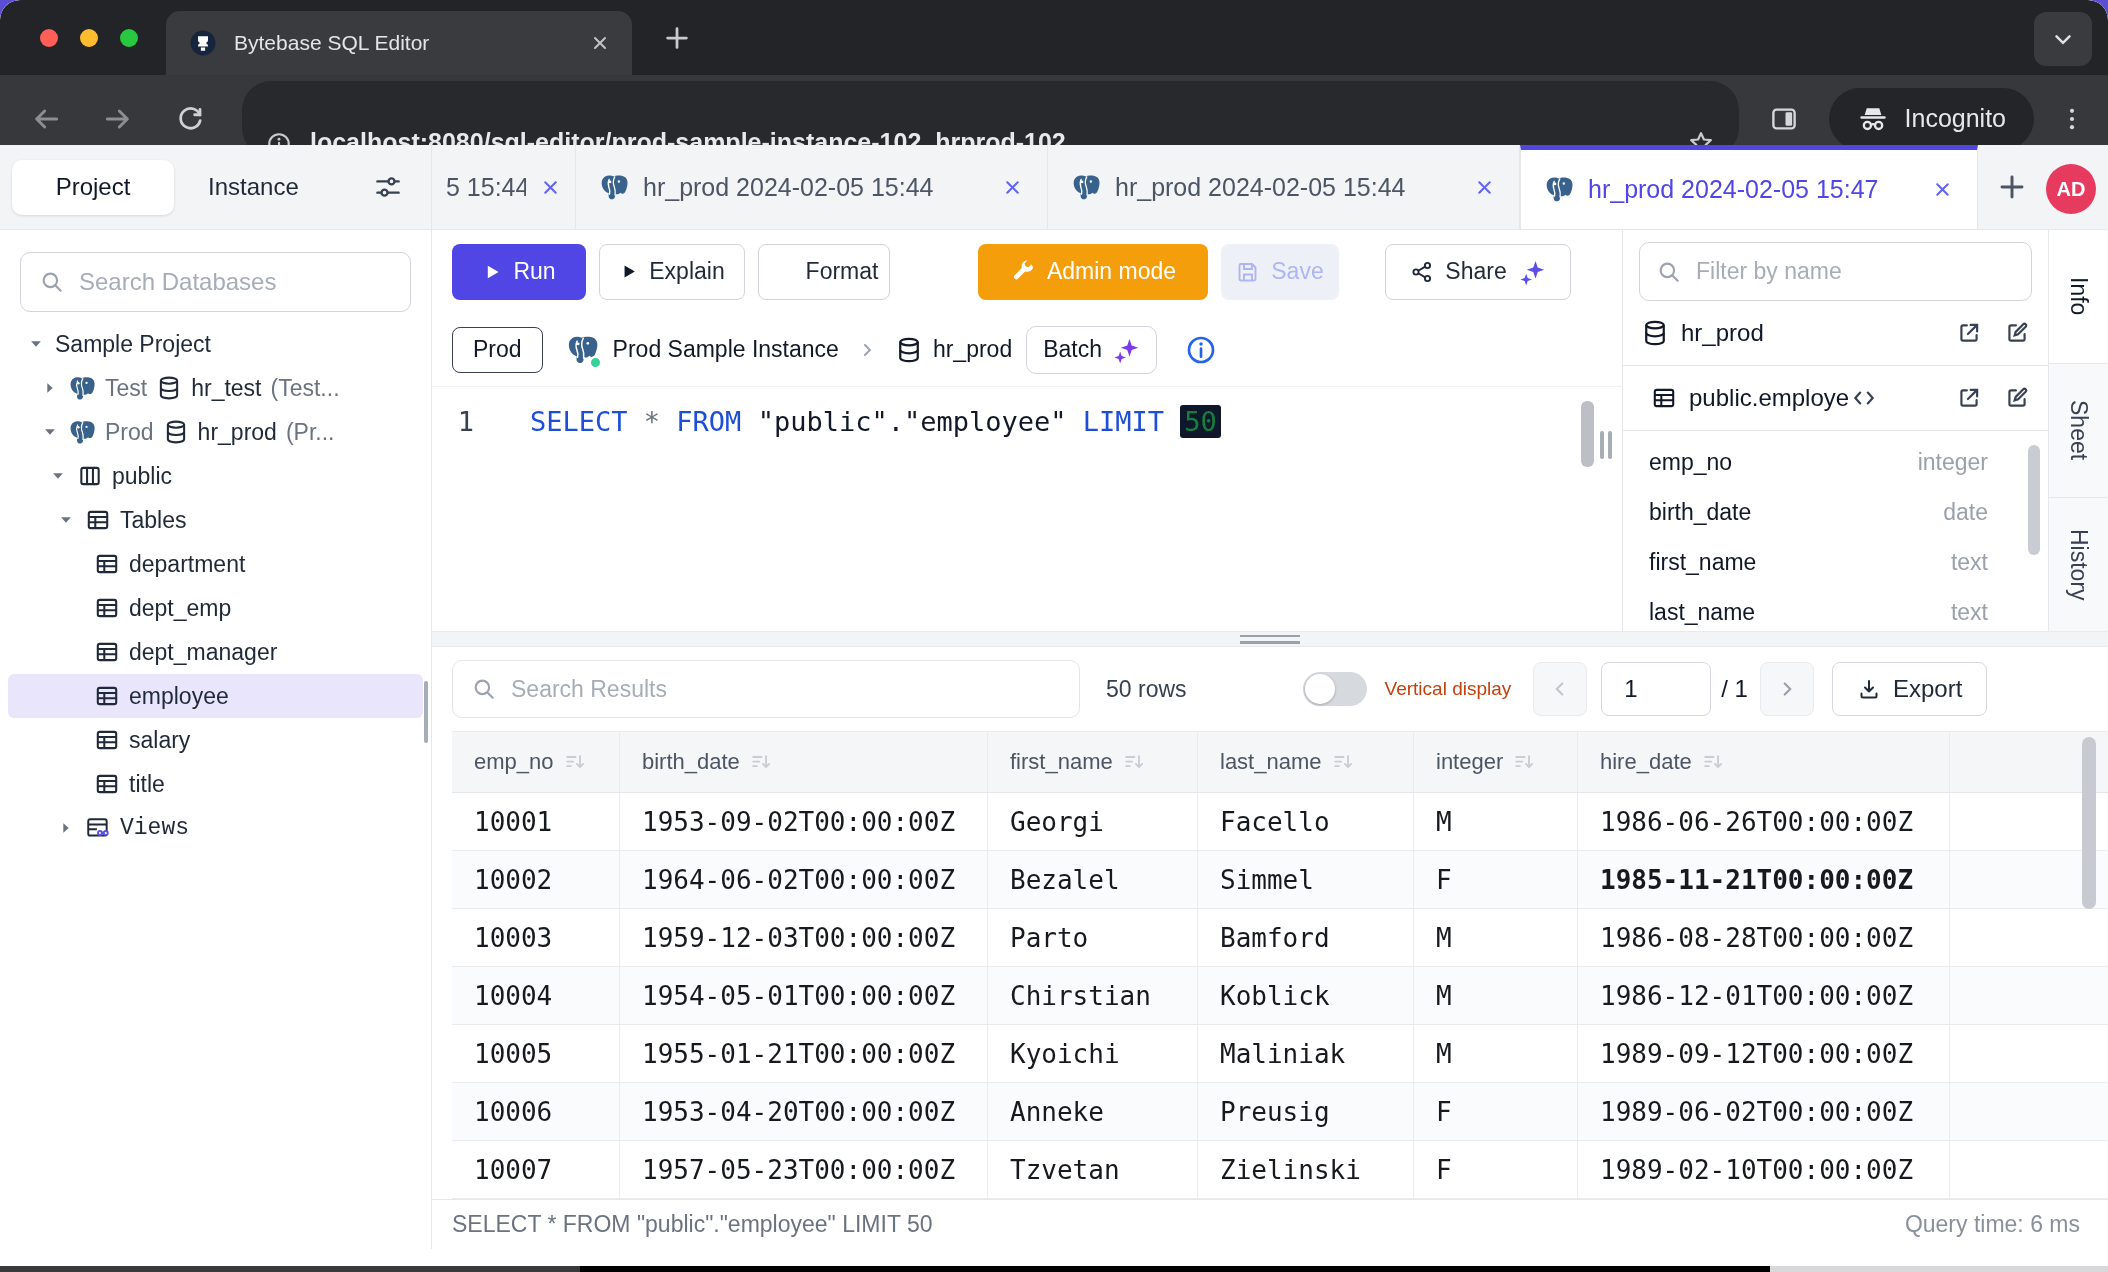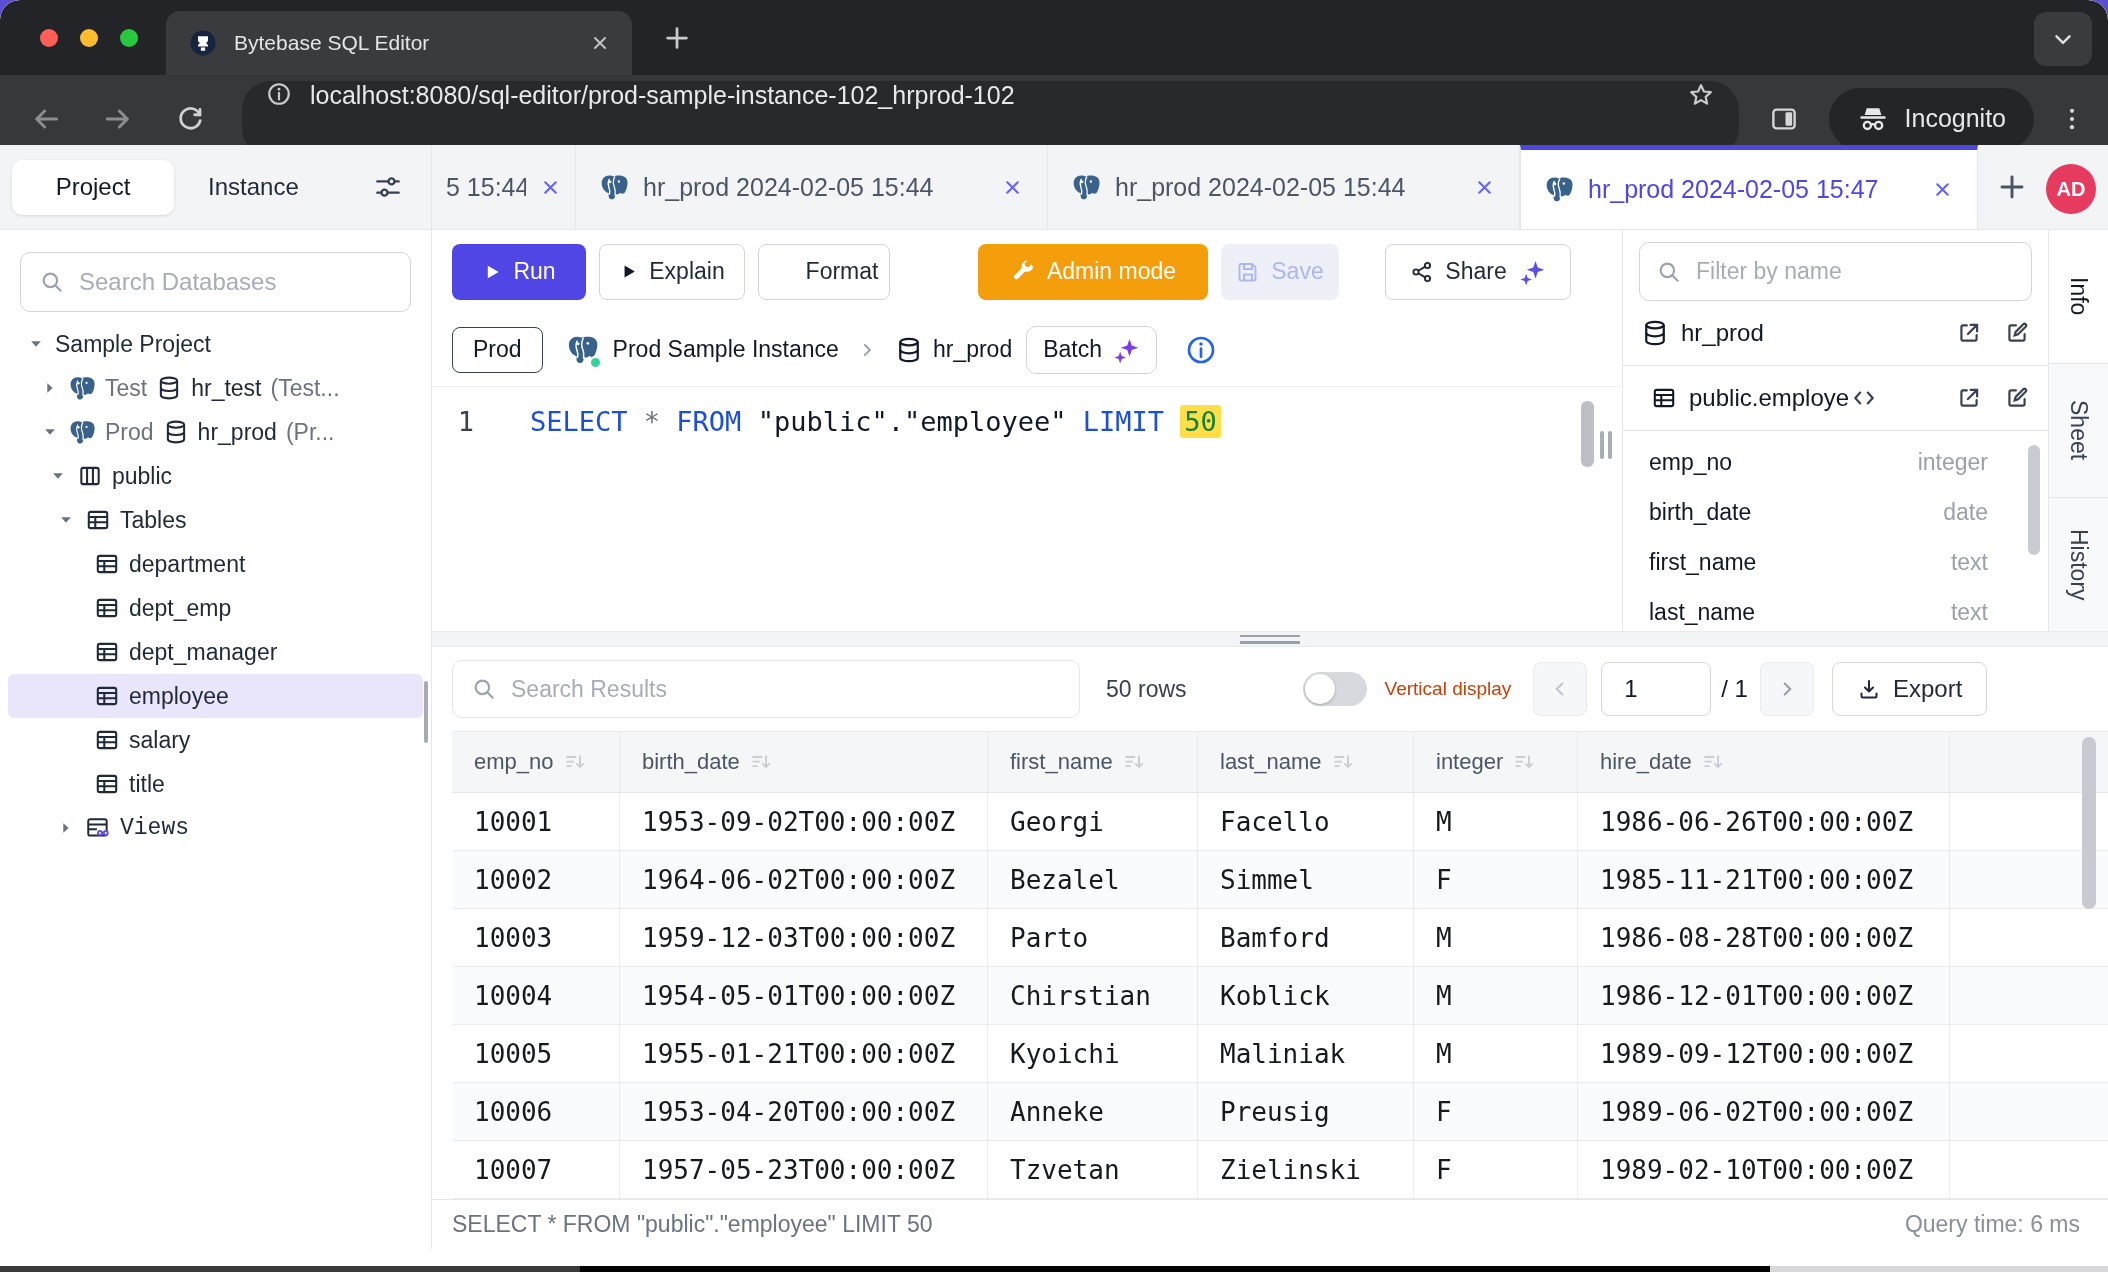--- a/index.html
+++ b/index.html
@@ -19,21 +19,21 @@
   .btab-x { width:20px; height:20px; color:#c0c3c8; }
   .newtab { width:30px; height:30px; color:#c8cbcf; margin-left:30px; }
   .chev-btn { position:absolute; right:16px; top:12px; width:58px; height:54px; border-radius:12px; background:#3a3b3f; display:flex; align-items:center; justify-content:center; }
   .chev-btn .ic { width:26px; height:26px; color:#dfe1e4; }
 
   .navbar { position:absolute; left:0; top:75px; width:2108px; height:87px; background:#37383c; display:flex; align-items:center; }
   .nav-ic { width:32px; height:32px; }
   .back { margin-left:30px; color:#8b8e93; }
   .fwd { margin-left:40px; color:#8b8e93; }
   .reload { margin-left:40px; color:#ced1d5; }
-  .omnibox { margin-left:36px; flex:1; height:76px; background:#28292d; border-radius:29px; display:flex; align-items:flex-start; }
+  .omnibox { margin-left:36px; flex:1; height:76px; background:#28292d; border-radius:29px; display:flex; align-items:flex-end;font-weight:bold; }
   .omni-info { width:26px; height:26px; margin-left:24px; color:#c8cbcf; }
   .url { margin-left:18px; font-size:25px; color:#e7e9eb; flex:1; white-space:nowrap; overflow:hidden; }
   .omni-star { width:28px; height:28px; margin-right:24px; color:#c8cbcf; }
   .sidepanel { margin-left:30px; width:30px; height:30px; color:#d5d7da; }
   .incog { margin-left:30px; height:62px; border-radius:31px; background:#242528; display:flex; align-items:center; padding:0 28px; }
   .incog .ic { width:32px; height:32px; color:#e6e8ea; }
   .incog-label { margin-left:16px; font-size:25px; color:#e6e8ea; }
   .kebab { margin:0 22px 0 24px; width:28px; height:28px; color:#d5d7da; }
 
   
@@ -102,21 +102,21 @@
   .batch-chip .spark { color:#7c3aed; }
   .info-blue { margin-left:28px; width:32px; height:32px; color:#2563eb; }
   .editor { position:relative; height:244px; }
   .sql-row { display:flex; padding-top:14px; font-family:"DejaVu Sans Mono", monospace; font-size:27px; line-height:42px; }
   .gutter { width:42px; text-align:right; color:#374151; }
   .code { margin-left:56px; white-space:pre; }
   .tk { color:#111827; }
   .tk.keyword { color:#1d4ed8; }
   .tk.operator { color:#6b7280; }
   .tk.number { color:#15803d; }
-  .tk.hl { background:#fde047; border-radius:3px; padding:1px 4px; }
+  .tk.hl { background:#0f172a; border-radius:3px; padding:1px 4px; }
   .ed-scroll { position:absolute; right:28px; top:14px; width:13px; height:66px; background:#bcc0c6; border-radius:6px; }
   .pane-handle { position:absolute; right:10px; top:44px; display:flex; gap:4px; }
   .pane-handle i { display:block; width:4px; height:28px; background:#a7adb5; border-radius:2px; }
 
   
   .schema-col { position:absolute; left:1622px; top:85px; width:426px; height:401px; border-left:1px solid #e5e7eb; background:#fff; }
   .filter { margin:12px 16px 0 16px; height:59px; border:1.5px solid #d1d5db; border-radius:10px; display:flex; align-items:center; }
   .filter .ic { width:26px; height:26px; margin-left:16px; color:#9ca3af; }
   .filter .ph { margin-left:14px; font-size:23px; color:#a6adb7; }
   .shead { height:65px; display:flex; align-items:center; padding:0 18px; border-bottom:1px solid #e5e7eb; }
@@ -802,21 +802,21 @@
               <div class="gc gd" style="width: 164px;">M</div>
               <div class="gc gd" style="width: 372px;">1986-06-26T00:00:00Z</div>
               <div class="gc gd gfill"></div>
             </div>
             <div class="grow alt">
               <div class="gc gd" style="width: 168px;">10002</div>
               <div class="gc gd" style="width: 368px;">1964-06-02T00:00:00Z</div>
               <div class="gc gd" style="width: 210px;">Bezalel</div>
               <div class="gc gd" style="width: 216px;">Simmel</div>
               <div class="gc gd" style="width: 164px;">F</div>
-              <div class="gc gd" style="width: 372px;">1985-11-21T00:00:00Z</div>
+              <div class="gc gd" style="width: 372px; font-weight: bold;">1985-11-21T00:00:00Z</div>
               <div class="gc gd gfill"></div>
             </div>
             <div class="grow">
               <div class="gc gd" style="width: 168px;">10003</div>
               <div class="gc gd" style="width: 368px;">1959-12-03T00:00:00Z</div>
               <div class="gc gd" style="width: 210px;">Parto</div>
               <div class="gc gd" style="width: 216px;">Bamford</div>
               <div class="gc gd" style="width: 164px;">M</div>
               <div class="gc gd" style="width: 372px;">1986-08-28T00:00:00Z</div>
               <div class="gc gd gfill"></div>

